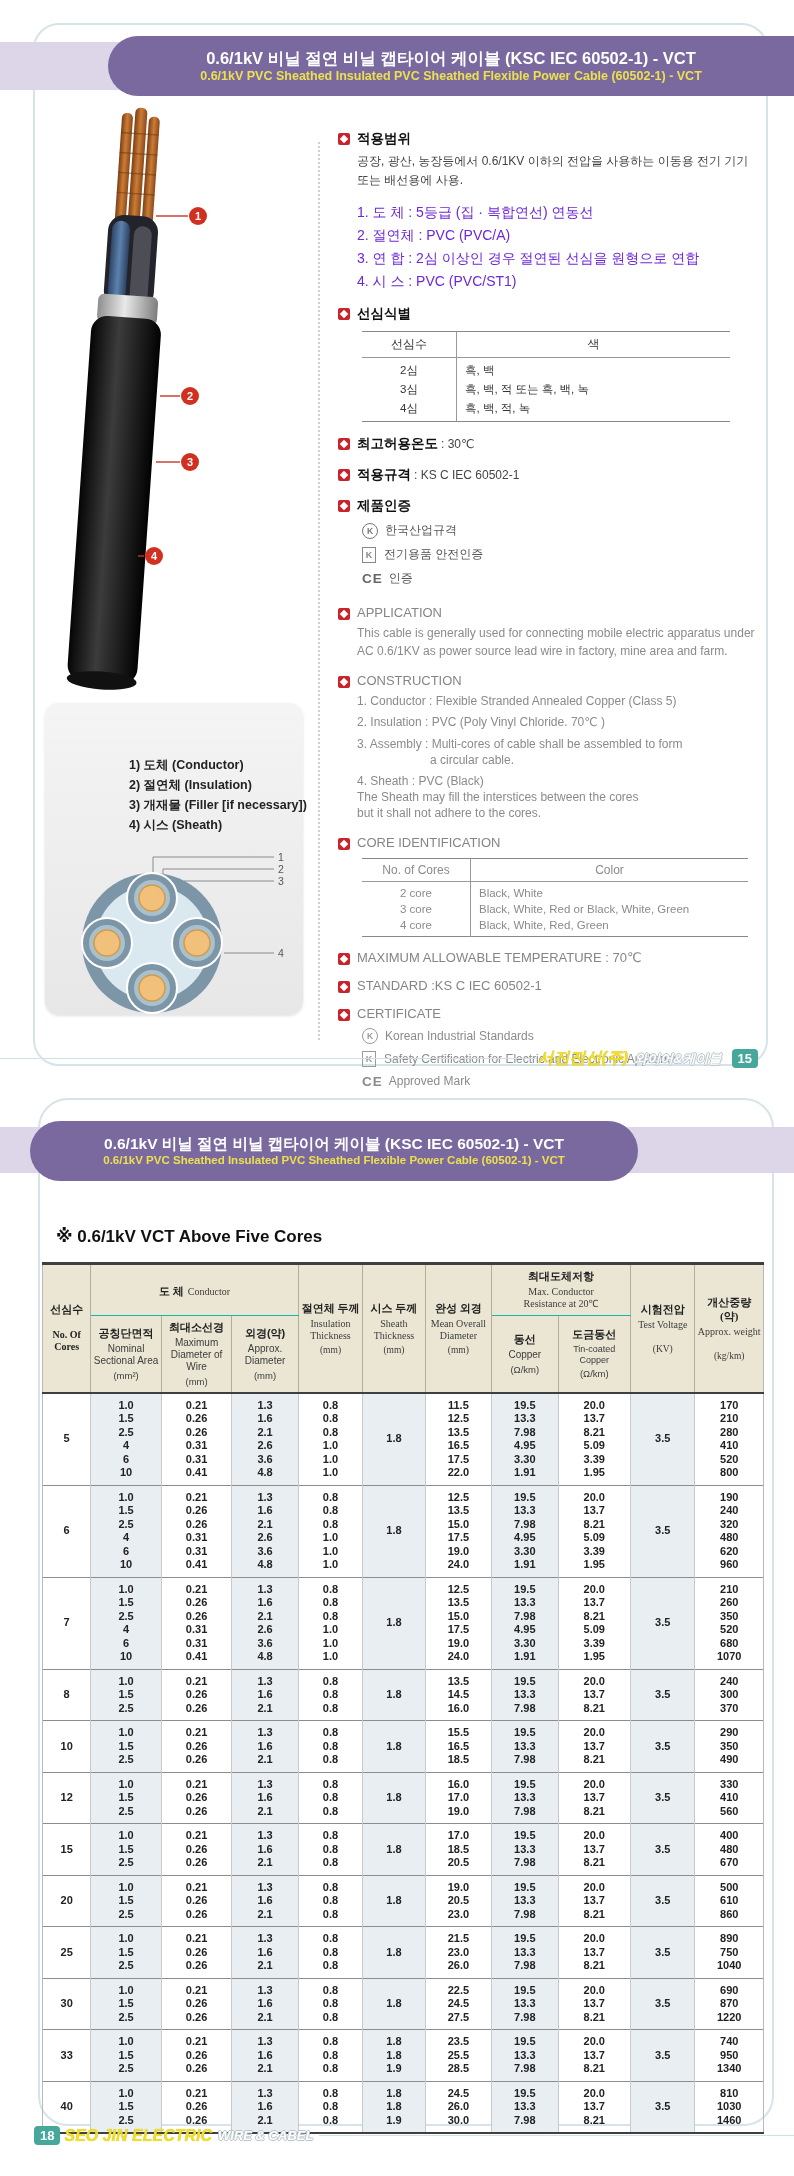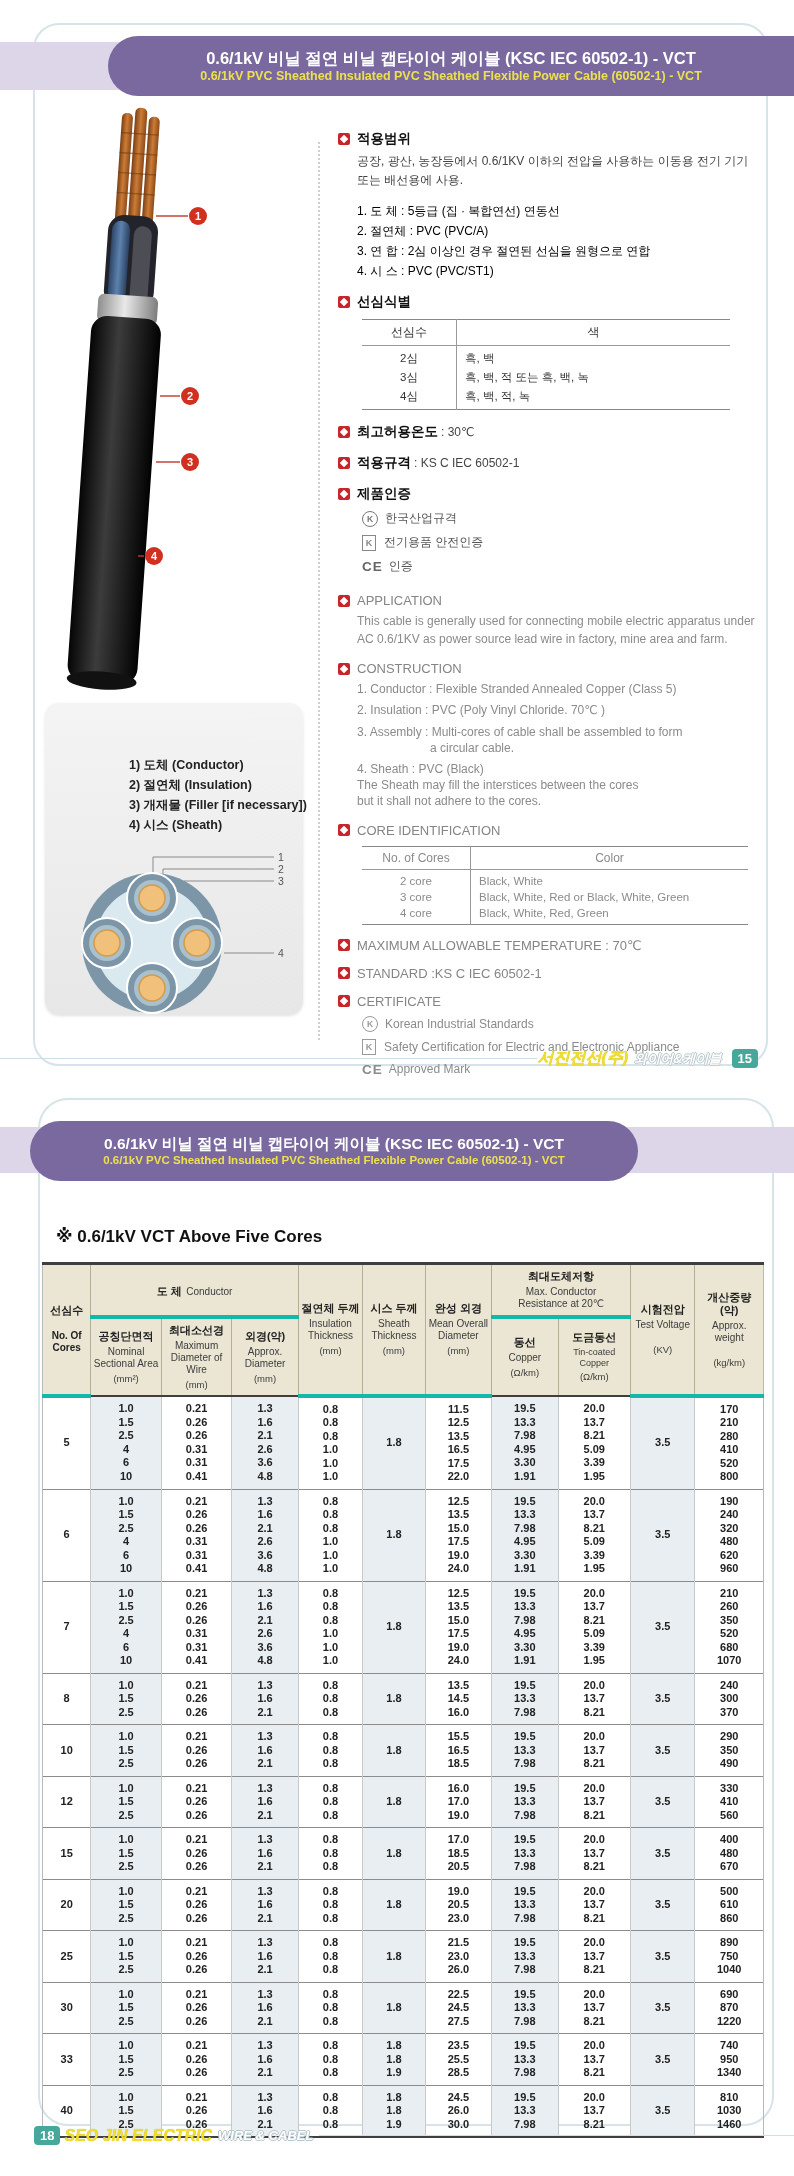--- a/index.html
+++ b/index.html
@@ -26,25 +26,25 @@
   .legend-line{font-size:12.5px;font-weight:bold;color:#222;line-height:1.6;white-space:nowrap;}
   #xsec{display:block;margin:8px auto 0 auto;}
   
   #vsep{position:absolute;left:318px;top:142px;height:898px;border-left:2px dotted #cfcfcf;}
   #right-col{position:absolute;left:338px;top:130px;width:424px;}
   .bullet{display:inline-block;width:12px;height:12px;background:#c8242b;position:relative;
           margin-right:7px;vertical-align:-1px;border-radius:2px;flex:0 0 12px;}
   .bullet::after{content:"";position:absolute;left:3px;top:3px;width:6px;height:6px;background:#fff;transform:rotate(45deg);}
   .sec{margin-bottom:13px;}
   .h-ko{font-size:13.5px;font-weight:bold;color:#111;display:flex;align-items:center;}
-  .h-en{font-size:13px;color:#858585;display:flex;align-items:center;}
+  .h-en{font-size:13px;color:#858585;display:flex;align-items:flex-end;}
   .h-val{font-weight:normal;color:#444;font-size:12px;margin-left:3px;}
   .body-ko{font-size:12px;color:#444;line-height:1.55;margin:4px 0 0 19px;}
   .body-en{font-size:12px;color:#8b8b8b;line-height:1.5;margin:4px 0 0 19px;}
-  .li{margin:2px 0 0 19px;font-size:12px;color:#000000;line-height:1.5;}
+  .li{margin:2px 0 0 19px;font-size:14px;color:#6d28d9;line-height:1.5;}
   .li-en{margin:5px 0 0 19px;font-size:12px;color:#8b8b8b;line-height:1.35;}
   .indent1{margin-left:92px;}
   .indent2{}
   .mini-table{border-collapse:collapse;margin:8px 0 0 24px;}
   .mini-table.ko{width:368px;} .mini-table.en{width:386px;}
   .mini-table th{font-weight:normal;border-top:1.5px solid #888;border-bottom:1px solid #999;padding:4px 6px;font-size:12px;}
   .mini-table td{padding:2px 8px;font-size:11.5px;border-bottom:none;}
   .mini-table tr.last td{padding-bottom:5px;}
   .mini-table .c1{width:78px;text-align:center;border-right:1px solid #999;}
   .mini-table tbody tr:first-child td{padding-top:5px;}
@@ -69,21 +69,21 @@
          padding:2px 6px;border-radius:4px;margin:0 4px;}
   .brand-y{font-weight:bold;font-style:italic;font-size:16px;color:#f0dd2e;text-shadow:0 0 1px #c9b70a;white-space:nowrap;}
   .brand-w{font-weight:bold;font-style:italic;font-size:13px;color:#fff;
            text-shadow:-1px 0 #b9c6cb,1px 0 #b9c6cb,0 -1px #b9c6cb,0 1px #b9c6cb;white-space:nowrap;margin:0 6px;}
   
   #p2-heading{position:absolute;left:56px;top:1226px;font-size:17px;font-weight:bold;color:#111;}
   #spec-wrap{position:absolute;left:42px;top:1262px;}
   #spec{border-collapse:collapse;table-layout:fixed;width:722px;border-top:3px solid #3f3f3f;border-bottom:2px solid #3f3f3f;}
   #spec th{background:#eae6d3;border-left:1px solid #b5ae96;border-right:1px solid #b5ae96;
            padding:5px 2px;vertical-align:middle;}
-  #spec thead tr:first-child th{border-bottom:4px solid #14b8a6;}
+  #spec thead tr:first-child th{border-bottom:1px solid #14b8a6;font-family:Liberation Serif, serif;}
   #spec thead{border-bottom:2px solid #3f3f3f;}
   .th-ko{font-size:11px;font-weight:bold;color:#222;line-height:1.25;}
   .th-en{font-size:10px;font-weight:normal;color:#3c3c3c;line-height:1.2;margin-top:2px;}
   .th-unit{font-size:9.5px;font-weight:normal;color:#3c3c3c;margin-top:3px;}
   .th-gap{height:10px;}
   #spec td{border-left:1px solid #c9c9c9;border-right:1px solid #c9c9c9;text-align:center;vertical-align:middle;
            font-size:11px;font-weight:bold;color:#222;padding:5px 2px;line-height:13.5px;}
   #spec tbody tr{border-top:1px solid #8c8c8c;}
   #spec td.tint{background:#e9eef2;}
   #spec th:first-child,#spec td:first-child{border-left:1px solid #b9b9b9;}

